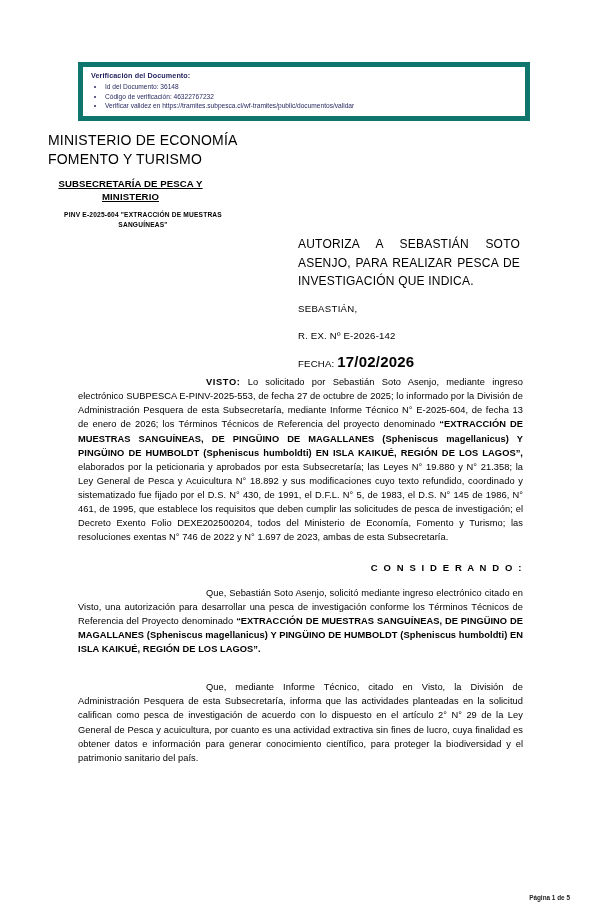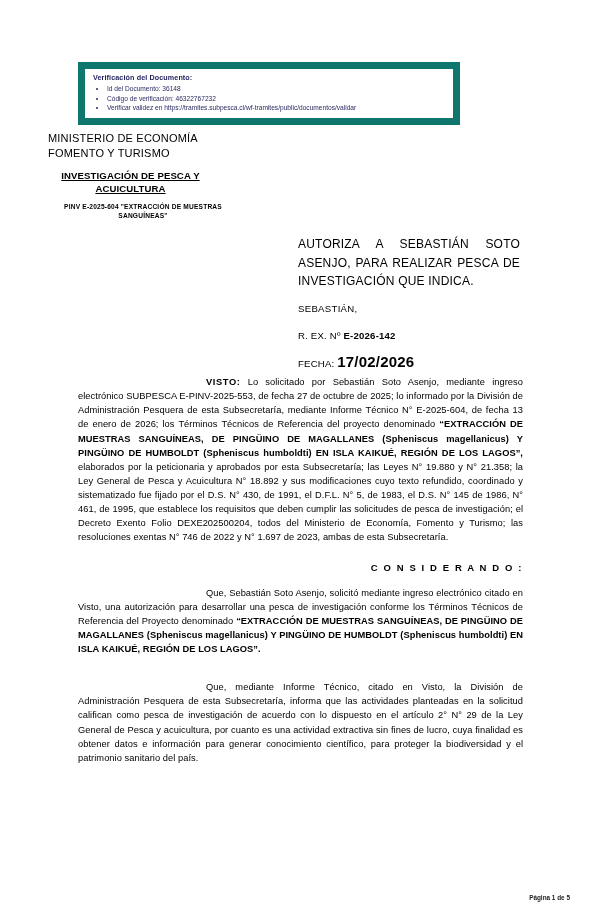--- a/index.html
+++ b/index.html
@@ -14,22 +14,22 @@
     color: #000000;
     position: relative;
     overflow: hidden;
   }
 
   
   .verif-box {
     position: absolute;
     left: 78px;
     top: 62px;
-    width: 382px;
-    border: 7px solid #0f766e;
+    width: 452px;
+    border: 5px solid #0f766e;
     background: rgba(255,255,255,0.92);
     padding: 4px 6px 5px 6px;
     box-sizing: border-box;
   }
   .verif-title {
     font-size: 7.2px;
     font-weight: bold;
     color: #1f1f5c;
     margin: 0 0 2px 2px;
     letter-spacing: .1px;
@@ -46,21 +46,21 @@
   }
 
   
   .letterhead {
     position: absolute;
     left: 48px;
     top: 131px;
     width: 250px;
   }
   .lh-line {
-    font-size: 11px;
+    font-size: 14px;
     line-height: 1.35;
     letter-spacing: .2px;
   }
   .lh-sub {
     margin-top: 9px;
     font-size: 9.6px;
     font-weight: bold;
     text-decoration: underline;
     text-align: center;
     width: 165px;
@@ -96,21 +96,21 @@
     font-size: 9.6px;
     letter-spacing: .3px;
   }
   .resol {
     position: absolute;
     left: 298px;
     top: 330px;
     font-size: 9.6px;
     letter-spacing: .2px;
   }
-  .resol b { font-weight: bold; }
+  .resol b { font-weight: normal; }
   .fecha {
     position: absolute;
     left: 298px;
     top: 353px;
     font-size: 9.6px;
     letter-spacing: .2px;
   }
   .fecha b { font-weight: bold; font-size: 15px;}
 
   
@@ -160,21 +160,21 @@
   <ul class="verif-list">
     <li>Id del Documento: 36148</li>
     <li>Código de verificación: 46322767232</li>
     <li>Verificar validez en https://tramites.subpesca.cl/wf-tramites/public/documentos/validar</li>
   </ul>
 </div>
 
 <div class="letterhead">
   <div class="lh-line">MINISTERIO DE ECONOMÍA</div>
   <div class="lh-line">FOMENTO Y TURISMO</div>
-  <div class="lh-sub">INVESTIGACIÓN DE PESCA Y ACUICULTURA</div>
+  <div class="lh-sub">SUBSECRETARÍA DE PESCA Y MINISTERIO</div>
   <div class="lh-code">PINV E-2025-604 "EXTRACCIÓN DE MUESTRAS SANGUÍNEAS"</div>
 </div>
 
 <div class="auth-block">AUTORIZA A SEBASTIÁN SOTO ASENJO, PARA REALIZAR PESCA DE INVESTIGACIÓN QUE INDICA.</div>
 <div class="place">SEBASTIÁN,</div>
 <div class="resol">
   <span>R. EX. Nº</span>
   <b>E-2026-142</b>
 </div>
 <div class="fecha">

